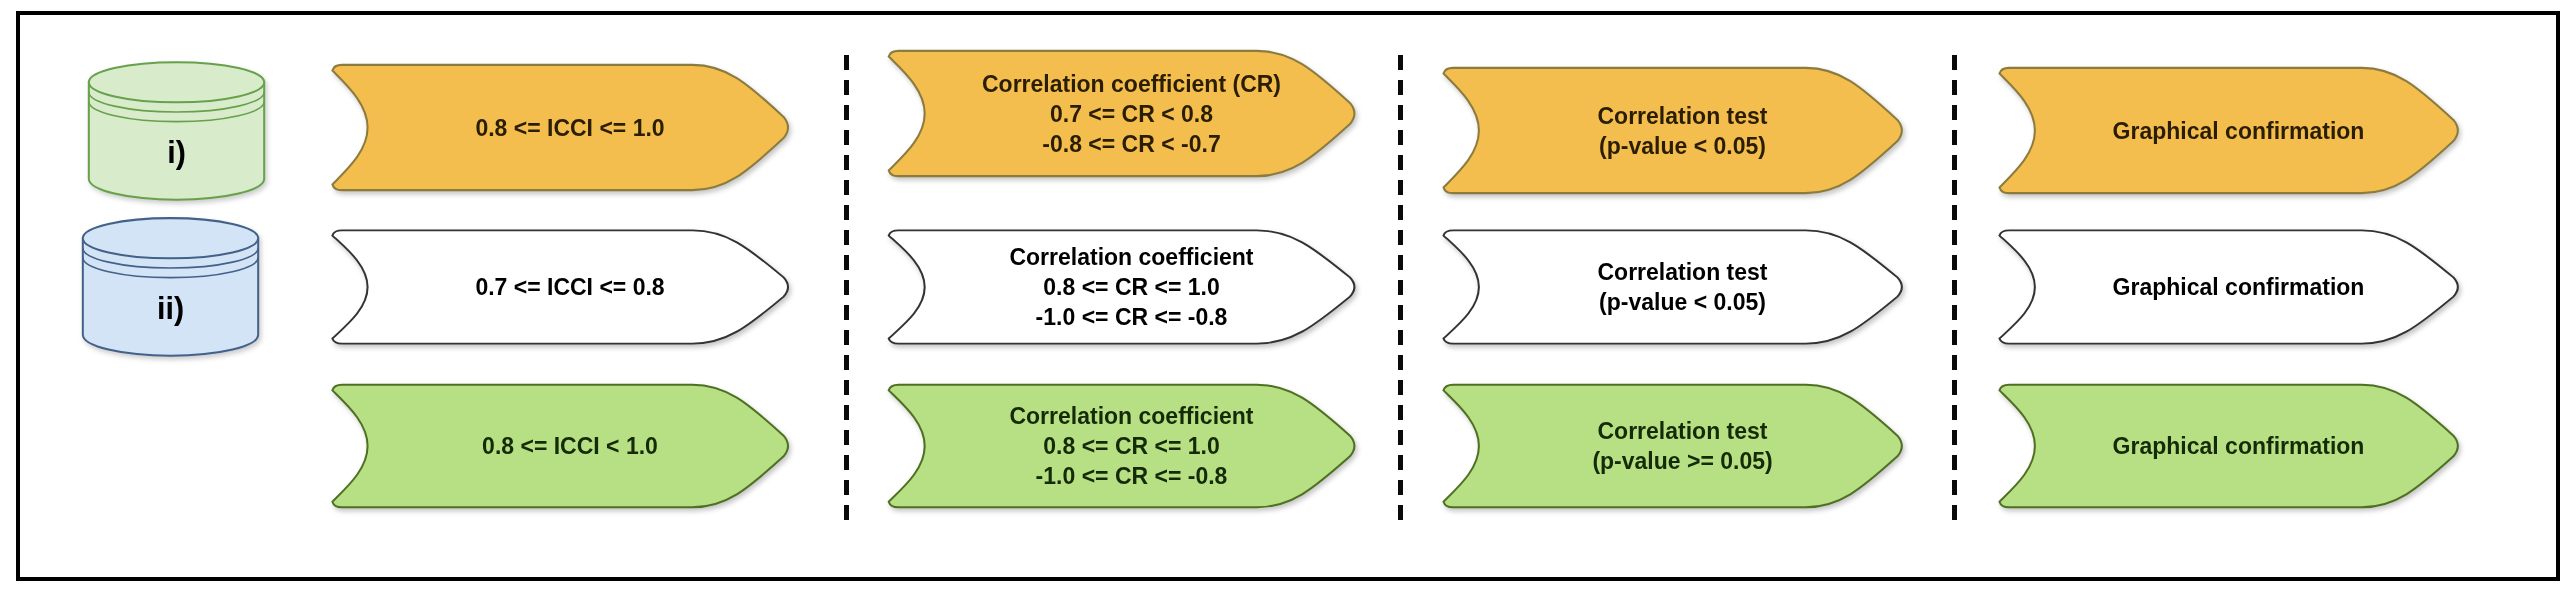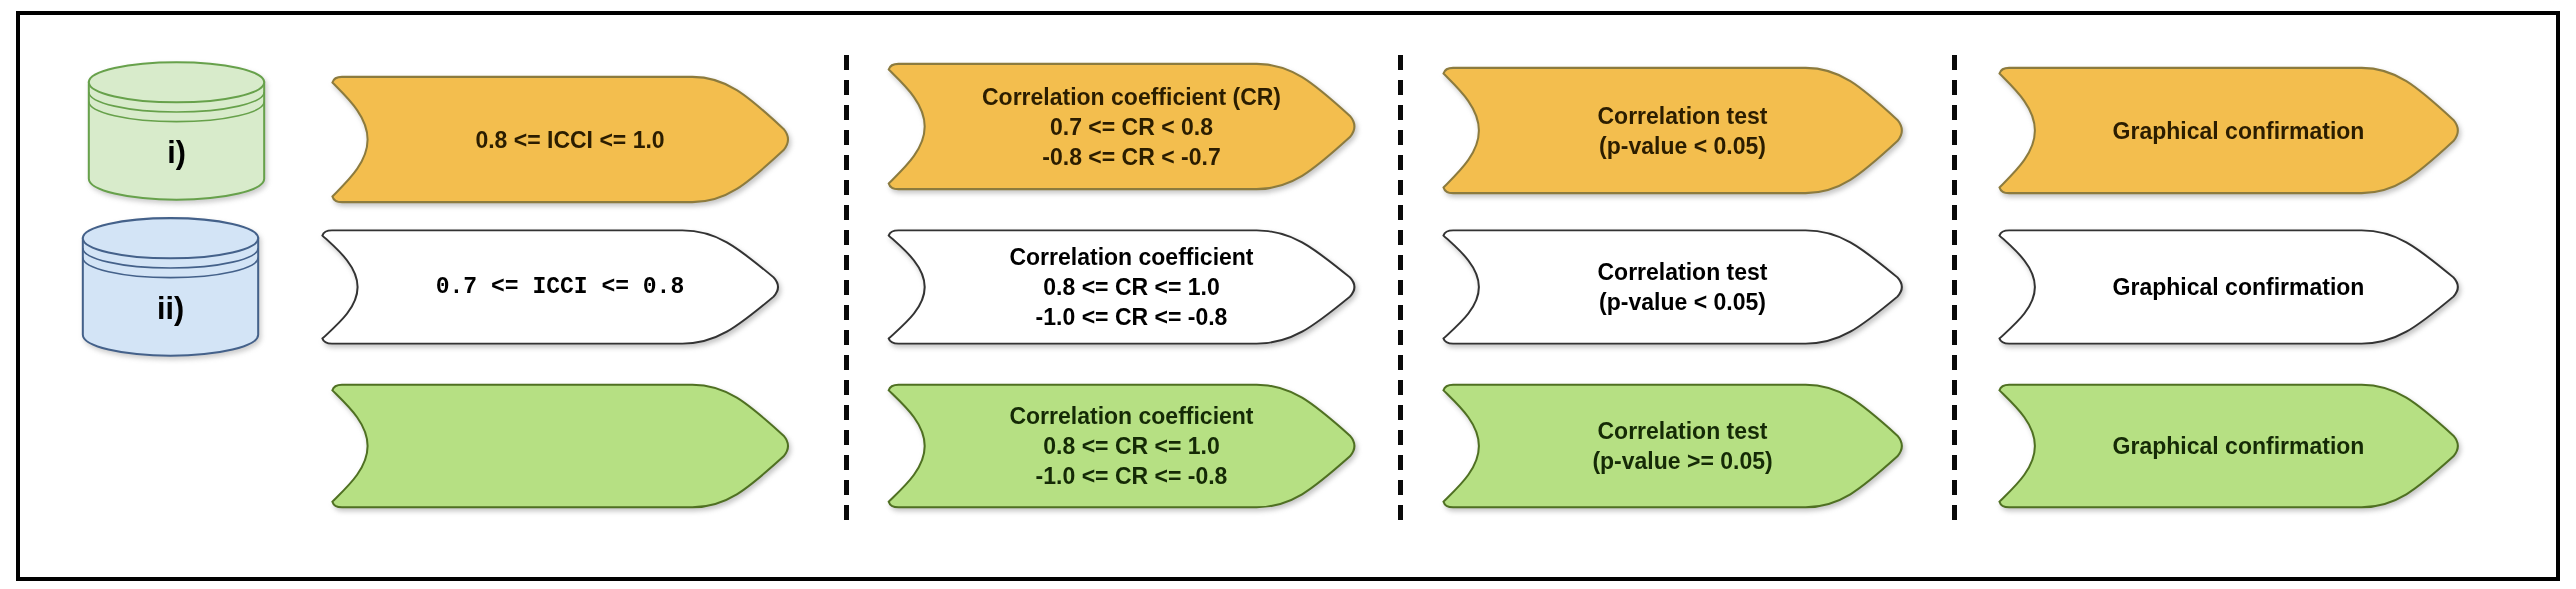--- a/index.html
+++ b/index.html
@@ -55,32 +55,32 @@
   <div class="db" style="left:84px;top:58px;width:185px;height:145px;">
     <svg viewBox="0 0 230 180">
       <path stroke-width="2.5" d="M6,30 L6,150 A109,26 0 0 0 224,150 L224,30 Z" fill="#D8EBCB" stroke="#67A14B"></path>
       <ellipse cx="115" cy="30" rx="109" ry="25" stroke-width="2.5" fill="#D8EBCB" stroke="#67A14B"></ellipse>
       <path fill="none" stroke-width="2" d="M6,42 A109,25 0 0 0 224,42" stroke="#67A14B"></path>
       <path fill="none" stroke-width="2" d="M6,54 A109,25 0 0 0 224,54" stroke="#67A14B"></path>
     </svg>
     <div class="db-label">i)</div>
   </div>
 
-  <div class="step row-orange" style="left:318px;top:72px;width:496px;height:135px;">
+  <div class="step row-orange" style="left:318px;top:60px;width:496px;height:135px;">
     <svg viewBox="0 0 620 166" preserveAspectRatio="none">
       <path stroke-width="2.5" d="M18,13 Q20,6 30,6 L468,6 C510,6 536,28 582,70 Q593,83 582,96 C536,138 510,160 468,160 L30,160 Q20,160 18,153 C36,135 62,112 62,83 C62,54 36,31 18,13 Z" fill="#F3BE4E" stroke="#8C7B3E"></path>
     </svg>
     <div class="step-label">
       <div>0.8 &lt;= ICCI &lt;= 1.0</div>
       <div></div>
       <div></div>
     </div>
   </div>
 
-  <div class="step row-orange" style="left:874px;top:59px;width:507px;height:135px;">
+  <div class="step row-orange" style="left:874px;top:46px;width:507px;height:135px;">
     <svg viewBox="0 0 620 166" preserveAspectRatio="none">
       <path stroke-width="2.5" d="M18,13 Q20,6 30,6 L468,6 C510,6 536,28 582,70 Q593,83 582,96 C536,138 510,160 468,160 L30,160 Q20,160 18,153 C36,135 62,112 62,83 C62,54 36,31 18,13 Z" fill="#F3BE4E" stroke="#8C7B3E"></path>
     </svg>
     <div class="step-label">
       <div>Correlation coefficient (CR)</div>
       <div>0.7 &lt;= CR &lt; 0.8</div>
       <div>-0.8 &lt;= CR &lt; -0.7</div>
     </div>
   </div>
 
@@ -109,21 +109,21 @@
   <div class="db" style="left:78px;top:214px;width:185px;height:145px;">
     <svg viewBox="0 0 230 180">
       <path stroke-width="2.5" d="M6,30 L6,150 A109,26 0 0 0 224,150 L224,30 Z" fill="#D3E4F6" stroke="#44618A"></path>
       <ellipse cx="115" cy="30" rx="109" ry="25" stroke-width="2.5" fill="#D3E4F6" stroke="#44618A"></ellipse>
       <path fill="none" stroke-width="2" d="M6,42 A109,25 0 0 0 224,42" stroke="#44618A"></path>
       <path fill="none" stroke-width="2" d="M6,54 A109,25 0 0 0 224,54" stroke="#44618A"></path>
     </svg>
     <div class="db-label">ii)</div>
   </div>
 
-  <div class="step row-white" style="left:308px;top:226px;width:496px;height:122px;font-family:Liberation Mono, monospace;">
+  <div class="step row-white" style="left:318px;top:226px;width:496px;height:122px;">
     <svg viewBox="0 0 620 166" preserveAspectRatio="none">
       <path stroke-width="2.5" d="M18,13 Q20,6 30,6 L468,6 C510,6 536,28 582,70 Q593,83 582,96 C536,138 510,160 468,160 L30,160 Q20,160 18,153 C36,135 62,112 62,83 C62,54 36,31 18,13 Z" fill="#FFFFFF" stroke="#333333"></path>
     </svg>
     <div class="step-label">
       <div>0.7 &lt;= ICCI &lt;= 0.8</div>
       <div></div>
       <div></div>
     </div>
   </div>
 
@@ -158,20 +158,25 @@
       <div></div>
       <div></div>
     </div>
   </div>
 
 
   <div class="step row-green" style="left:318px;top:380px;width:496px;height:132px;">
     <svg viewBox="0 0 620 166" preserveAspectRatio="none">
       <path stroke-width="2.5" d="M18,13 Q20,6 30,6 L468,6 C510,6 536,28 582,70 Q593,83 582,96 C536,138 510,160 468,160 L30,160 Q20,160 18,153 C36,135 62,112 62,83 C62,54 36,31 18,13 Z" fill="#B6E083" stroke="#4F7022"></path>
     </svg>
+    <div class="step-label">
+      <div>0.8 &lt;= ICCI &lt; 1.0</div>
+      <div></div>
+      <div></div>
+    </div>
   </div>
 
   <div class="step row-green" style="left:874px;top:380px;width:507px;height:132px;">
     <svg viewBox="0 0 620 166" preserveAspectRatio="none">
       <path stroke-width="2.5" d="M18,13 Q20,6 30,6 L468,6 C510,6 536,28 582,70 Q593,83 582,96 C536,138 510,160 468,160 L30,160 Q20,160 18,153 C36,135 62,112 62,83 C62,54 36,31 18,13 Z" fill="#B6E083" stroke="#4F7022"></path>
     </svg>
     <div class="step-label">
       <div>Correlation coefficient</div>
       <div>0.8 &lt;= CR &lt;= 1.0</div>
       <div>-1.0 &lt;= CR &lt;= -0.8</div>

